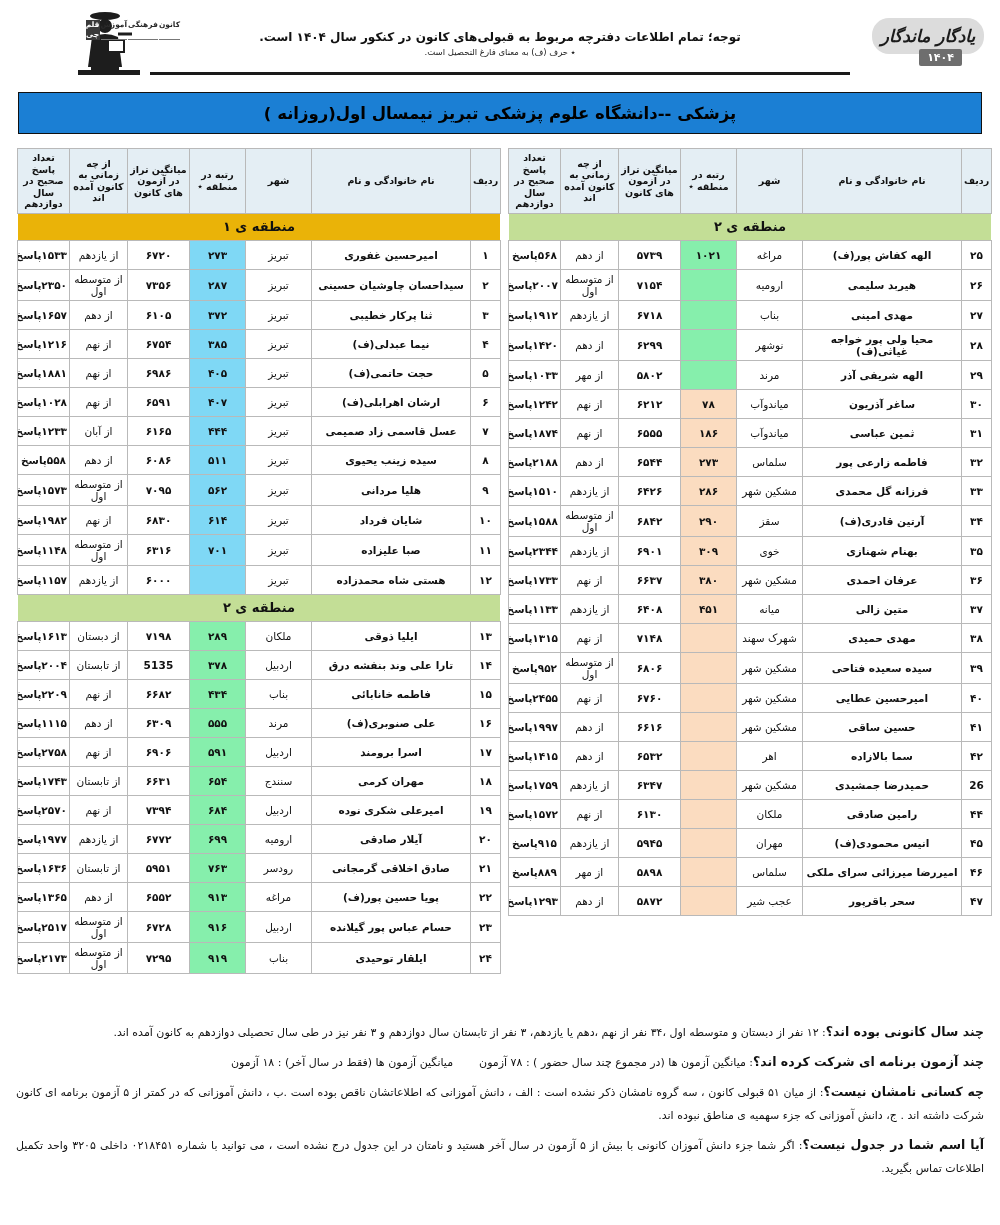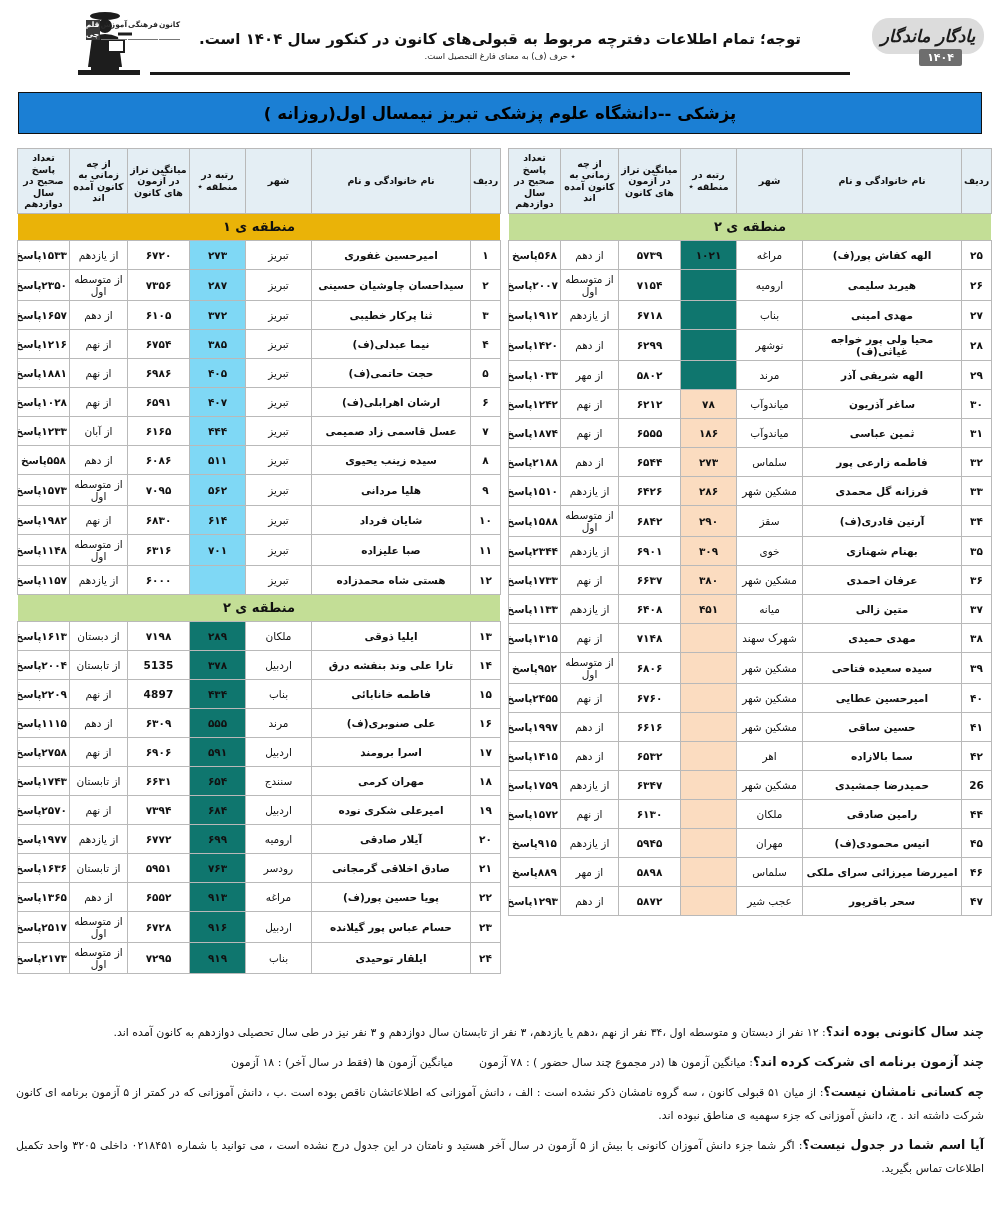--- a/index.html
+++ b/index.html
@@ -33,21 +33,21 @@
   }
   .logo-left .word-stack span.inv {
     background: #3a3a3a; color: #fff; border-bottom: none;
   }
 
   .note {
     position: absolute; right: 0; left: 0; top: 30px;
     text-align: center;
   }
   .note .note-main {
-    font-size: 15px; font-weight: 700; color: #111; letter-spacing: -.2px;
+    font-size: 12px; font-weight: 700; color: #111; letter-spacing: -.2px;
   }
   .note .note-sub {
     font-size: 8.5px; color: #222; margin-top: 3px;
   }
   .rule {
     position: absolute; left: 150px; right: 150px; top: 72px;
     height: 3px; background: #1a1a1a;
   }
 
   .logo-right {
@@ -121,21 +121,21 @@
 
   tr.section td {
     font-size: 13px; font-weight: 700; height: 27px;
     color: #111; border-left-color: transparent; border-right-color: transparent;
   }
   tr.section.r1 td { background: #eab308; }
   tr.section.r2 td { background: #c3de96; }
   tr.section.r3 td { background: #fbdcc0; }
 
   td.rank.h1 { background: #7fd8f5; }
-  td.rank.h2 { background: #0f766e; margin-top: 44px; }
+  td.rank.h2 { background: #86efac; margin-top: 44px; }
   td.rank.h3 { background: #fbdcc0; margin-top: 36px; }
 
   
   .footer {
     position: absolute; left: 0; right: 0; top: 1020px;
     padding: 0 16px;
     font-size: 11px; line-height: 23px; color: #111;
     text-align: justify;
   }
   .footer p { margin: 0 0 6px 0; }
@@ -339,21 +339,21 @@
               <td class="rank h2">۳۷۸</td>
               <td class="avg">5135</td>
               <td class="since">از تابستان</td>
               <td class="ans">۲۰۰۴پاسخ</td>
             </tr>
             <tr>
               <td class="idx">۱۵</td>
               <td class="name">فاطمه خانابائی</td>
               <td class="city">بناب</td>
               <td class="rank h2">۴۳۴</td>
-              <td class="avg">4897</td>
+              <td class="avg">۶۶۸۲</td>
               <td class="since">از نهم</td>
               <td class="ans">۲۲۰۹پاسخ</td>
             </tr>
             <tr>
               <td class="idx">۱۶</td>
               <td class="name">علی صنوبری(ف)</td>
               <td class="city">مرند</td>
               <td class="rank h2">۵۵۵</td>
               <td class="avg">۶۳۰۹</td>
               <td class="since">از دهم</td>

